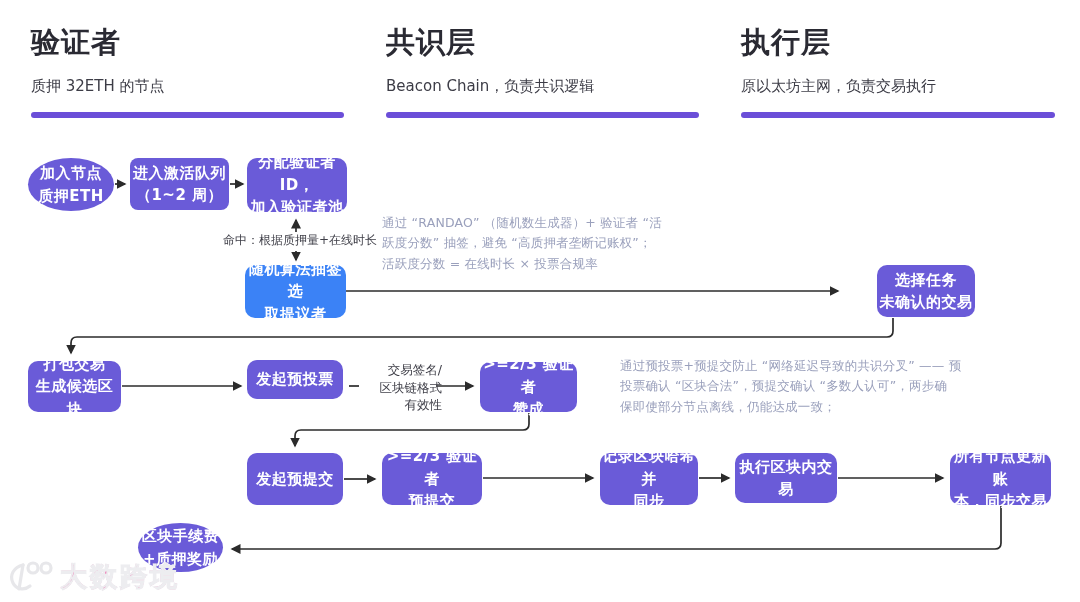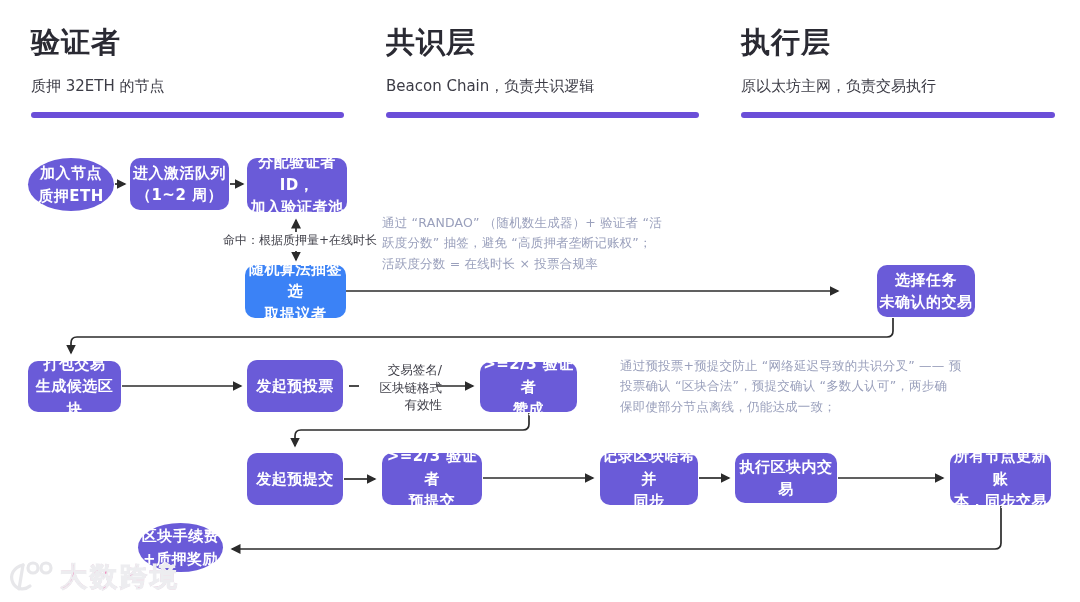--- a/index.html
+++ b/index.html
@@ -85,31 +85,31 @@
       <path d="M344,479 H375" marker-end="url(#ah)"></path>
       <path d="M483,478 H593" marker-end="url(#ah)"></path>
       <path d="M699,478 H729" marker-end="url(#ah)"></path>
       <path d="M838,478 H943" marker-end="url(#ah)"></path>
       <path d="M1001,506 V543 Q1001,549 995,549 H232" marker-end="url(#ah)"></path>
     </g>
   </svg>
 
   <div class="node pill" style="left:28px;top:158px;width:86px;height:53px;">加入节点
 质押ETH</div>
-  <div class="node" style="left:130px;top:158px;width:99px;height:52px;">进入激活队列
+  <div class="node" style="left:130px;top:158px;width:99px;height:52px;border-radius:8px;">进入激活队列
 （1~2 周）</div>
   <div class="node" style="left:247px;top:158px;width:100px;height:54px;">分配验证者ID，
 加入验证者池</div>
   <div class="node red" style="left:245px;top:265px;width:101px;height:53px;">随机算法抽签选
 取提议者</div>
   <div class="node" style="left:877px;top:265px;width:98px;height:52px;">选择任务
 未确认的交易</div>
   <div class="node" style="left:28px;top:361px;width:93px;height:51px;">打包交易
 生成候选区块</div>
-  <div class="node" style="left:247px;top:360px;width:96px;height:52px;">发起预投票</div>
+  <div class="node" style="left:247px;top:360px;width:96px;height:39px;">发起预投票</div>
   <div class="node" style="left:480px;top:362px;width:97px;height:50px;">&gt;=2/3 验证者
 赞成</div>
   <div class="node" style="left:247px;top:453px;width:96px;height:52px;">发起预提交</div>
   <div class="node" style="left:382px;top:453px;width:100px;height:52px;">&gt;=2/3 验证者
 预提交</div>
   <div class="node" style="left:600px;top:453px;width:98px;height:52px;">记录区块哈希并
 同步</div>
   <div class="node" style="left:735px;top:453px;width:102px;height:50px;">执行区块内交易</div>
   <div class="node" style="left:950px;top:453px;width:101px;height:52px;">所有节点更新账
 本，同步交易</div>

